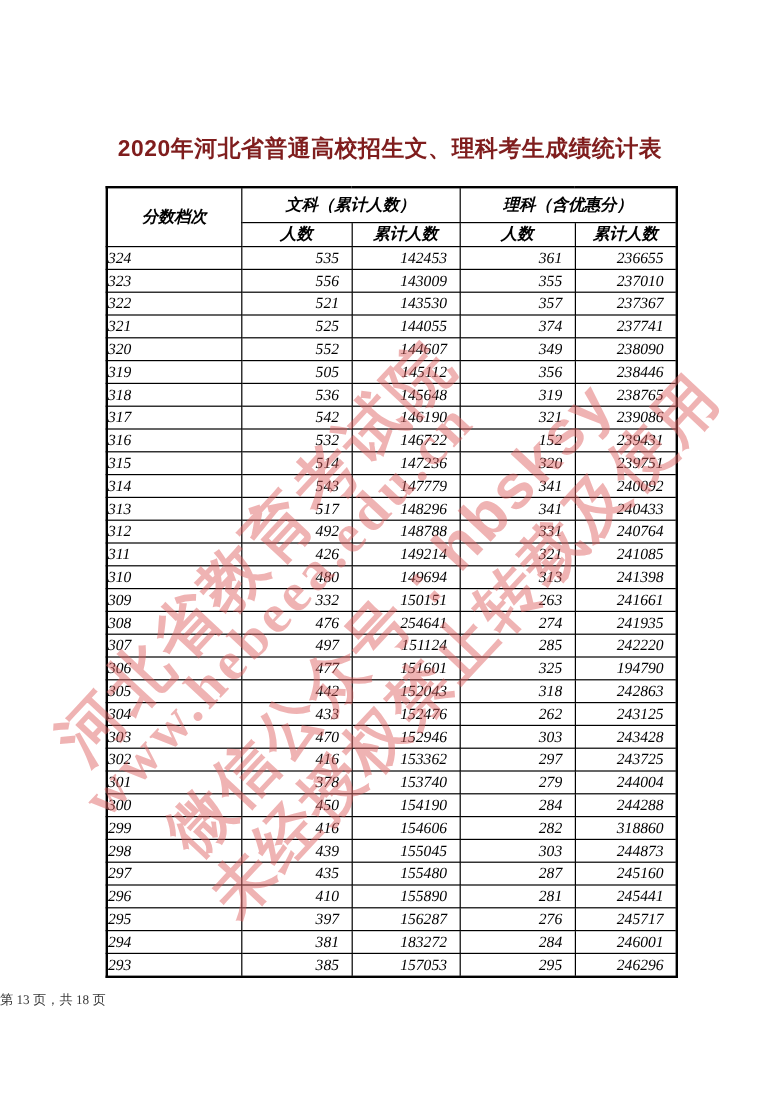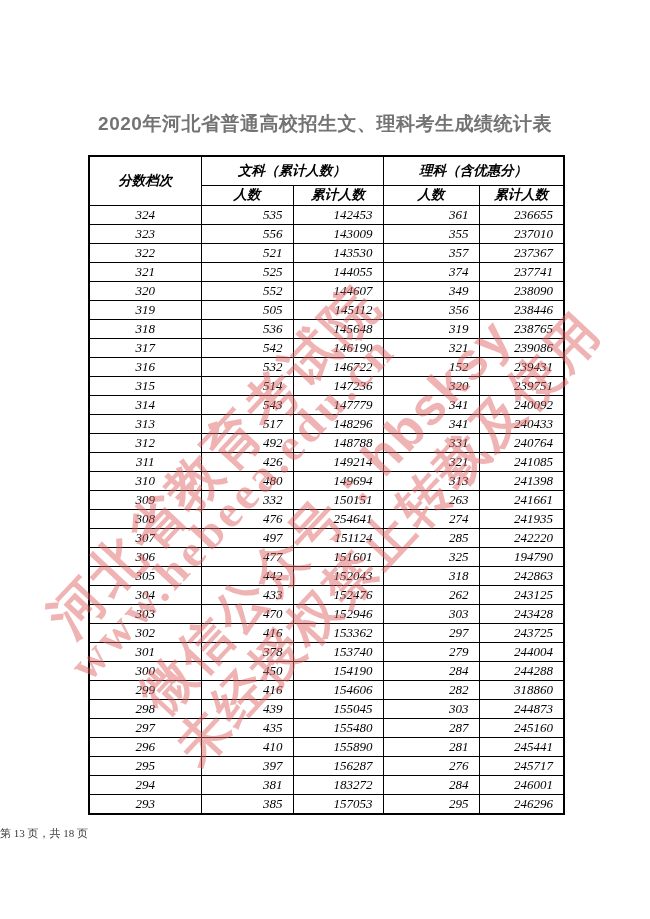--- a/index.html
+++ b/index.html
@@ -3,40 +3,40 @@
 <meta charset="utf-8">
 <style>
   html,body{margin:0;padding:0;background:#fff;}
   .page{
     position:relative;width:650px;height:919px;background:#ffffff;overflow:hidden;
     font-family:"Liberation Serif",serif;color:#000;
   }
   .title{
     position:absolute;top:111px;left:0;width:100%;text-align:center;
     font-family:"Liberation Sans",sans-serif;font-weight:bold;font-size:19px;
-    letter-spacing:0.5px;color:#737373;
+    letter-spacing:0.5px;color:#7f1d1d;
   }
   .score-table{
     position:absolute;left:88px;top:155px;width:475px;
     border-collapse:collapse;table-layout:fixed;border:2px solid #000;font-style:italic;
   }
   .score-table th,.score-table td{
     border:1px solid #000;padding:0;overflow:hidden;white-space:nowrap;
   }
   .score-table thead th{
     font-family:"Liberation Sans",sans-serif;font-weight:bold;font-size:13.5px;
     text-align:center;vertical-align:middle;
   }
   .row-group{height:29px;}
   .row-sub{height:20px;}
   .score-table tbody td{
     height:18px;font-size:13px;font-family:"Liberation Serif",serif;
     vertical-align:middle;line-height:1;
   }
-  .c-score{text-align:center;}
+  .c-score{text-align:left;}
   .c-num{text-align:right;padding-right:10px !important;}
   .footer{
     position:absolute;top:826px;left:0;width:100%;
     font-size:11px;color:#3a3a3a;font-family:"Liberation Serif",serif;
   }
   .watermark{position:absolute;left:0;top:0;width:650px;height:919px;pointer-events:none;z-index:6;}
   .wm{
     position:absolute;white-space:nowrap;color:rgba(222,96,96,0.48);
     transform:rotate(-47deg);transform-origin:0 50%;font-weight:bold;
     font-family:"Liberation Sans",sans-serif;line-height:1;

